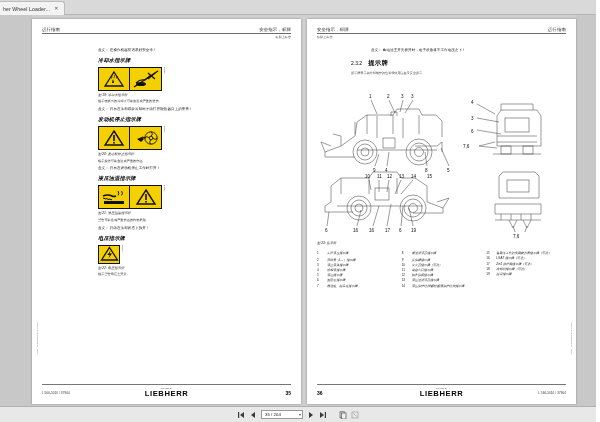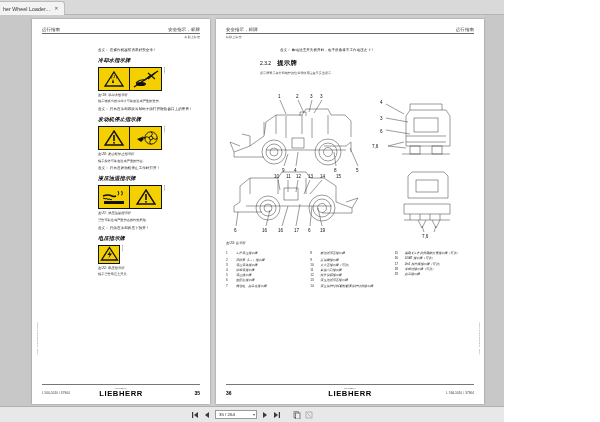--- a/index.html
+++ b/index.html
@@ -3,21 +3,21 @@
 <meta charset="utf-8">
 <style>
   * { box-sizing: border-box; margin: 0; padding: 0; }
   html, body {
     width: 600px; height: 422px;
     font-family: "Liberation Sans", "DejaVu Sans", sans-serif;
     background: #ffffff; overflow: hidden;
   }
 
   
-  .app { width: 504px; height: 422px; display: flex; flex-direction: column; background: #d6d6d6; }
+  .app { width: 596px; height: 422px; display: flex; flex-direction: column; background: #d6d6d6; }
 
   .tabstrip {
     height: 15px; background: #d9d9d9; position: relative; flex: none;
     border-bottom: 1px solid #b4b4b4;
   }
   .tab {
     position: absolute; left: -6px; top: 1px; height: 14px;
     display: flex; align-items: center; gap: 4px;
     padding: 0 6px 0 8px; background: #f3f3f3;
     border: 1px solid #bcbcbc; border-bottom: none;

